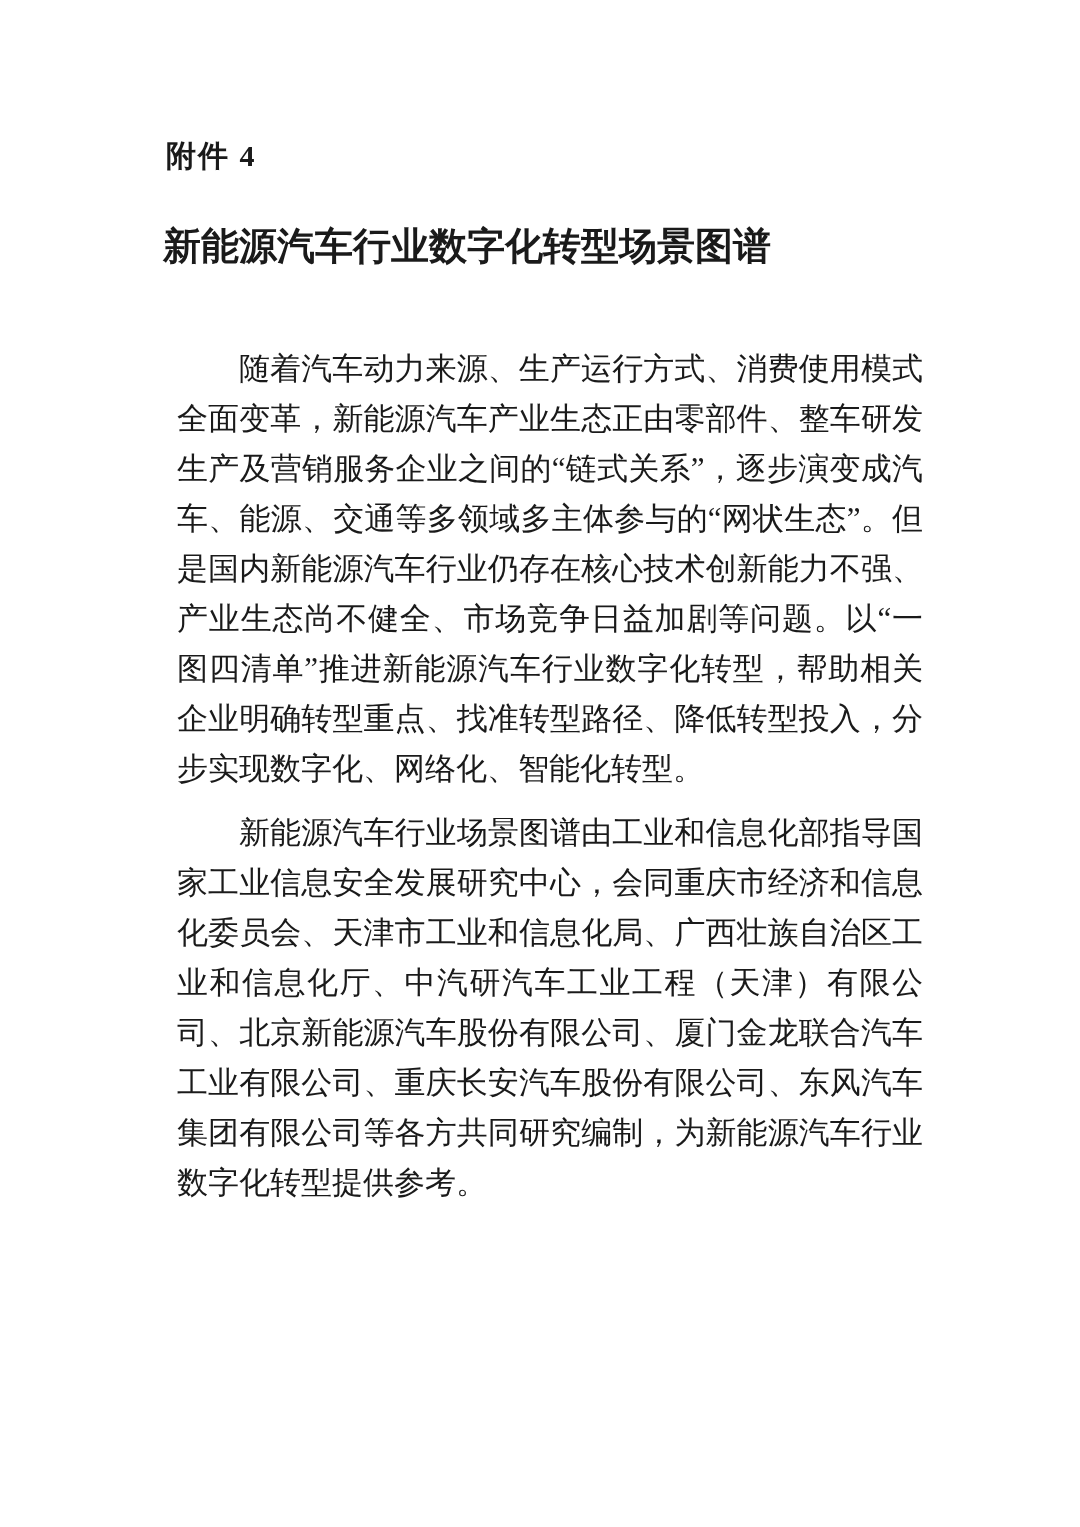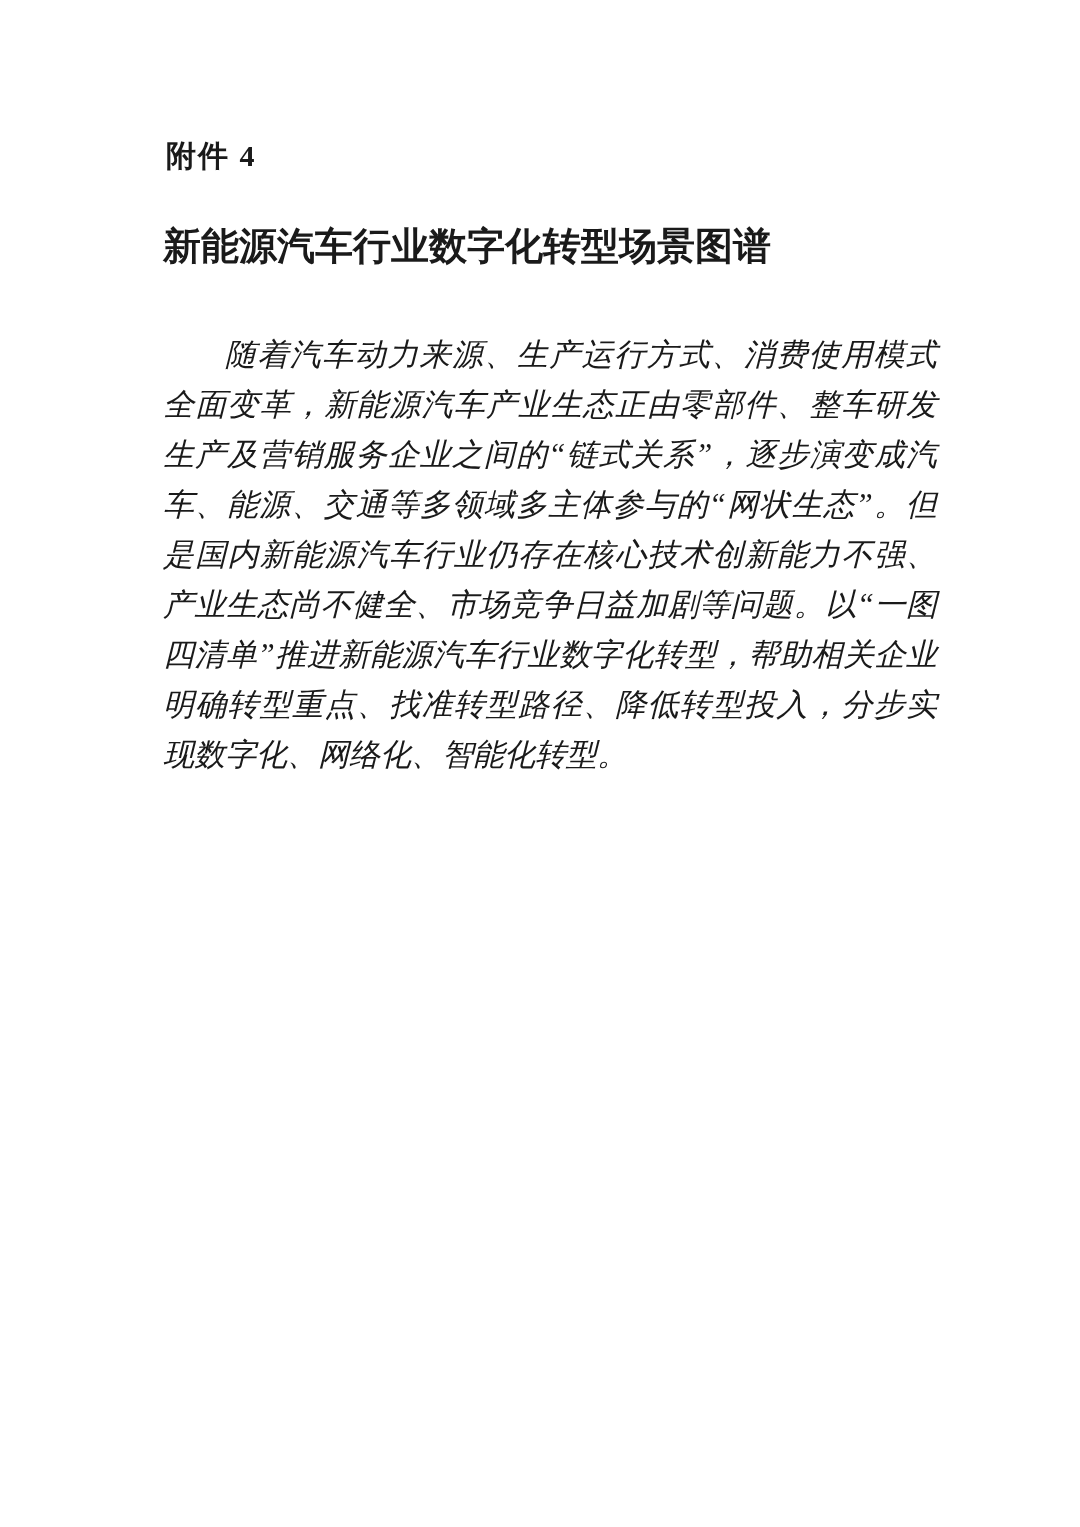--- a/index.html
+++ b/index.html
@@ -44,32 +44,32 @@
   .body-text {
     position: absolute;
     left: 163px;
     top: 330px;
     width: 774px;
     font-size: 31px;
     line-height: 50px;
     text-align: justify;
   }
   .body-text p {
-    margin: 0;
+    margin: 14px;
     padding: 0;
     text-indent: 62px;
-    font-style: italic;
   }
 </style>
 </head>
 <body>
 
 <div class="page">
 
   <div class="attachment-label">附件 4</div>
 
   <h1 class="doc-title">新能源汽车行业数字化转型场景图谱</h1>
 
   <div class="body-text">
     <p>随着汽车动力来源、生产运行方式、消费使用模式全面变革，新能源汽车产业生态正由零部件、整车研发生产及营销服务企业之间的“链式关系”，逐步演变成汽车、能源、交通等多领域多主体参与的“网状生态”。但是国内新能源汽车行业仍存在核心技术创新能力不强、产业生态尚不健全、市场竞争日益加剧等问题。以“一图四清单”推进新能源汽车行业数字化转型，帮助相关企业明确转型重点、找准转型路径、降低转型投入，分步实现数字化、网络化、智能化转型。</p>
+    <p>新能源汽车行业场景图谱由工业和信息化部指导国家工业信息安全发展研究中心，会同重庆市经济和信息化委员会、天津市工业和信息化局、广西壮族自治区工业和信息化厅、中汽研汽车工业工程（天津）有限公司、北京新能源汽车股份有限公司、厦门金龙联合汽车工业有限公司、重庆长安汽车股份有限公司、东风汽车集团有限公司等各方共同研究编制，为新能源汽车行业数字化转型提供参考。</p>
   </div>
 
 </div>
 
 </body></html>

